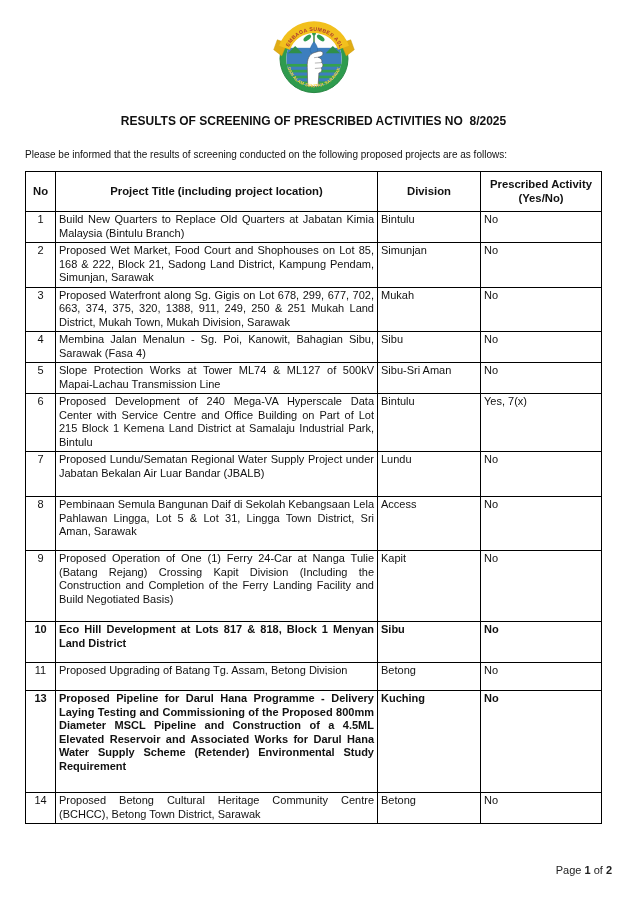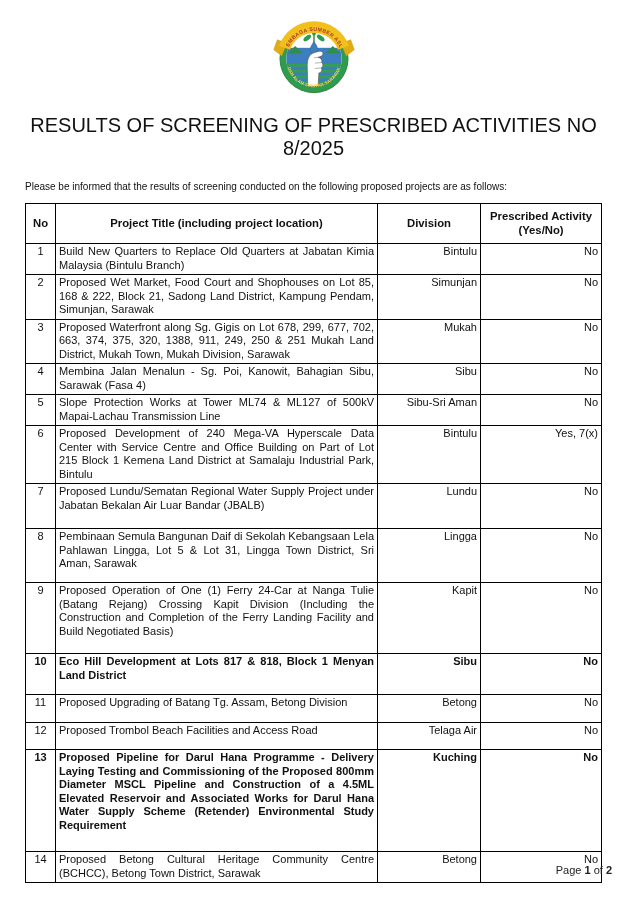--- a/index.html
+++ b/index.html
@@ -2,38 +2,38 @@
 <html><head>
 <meta charset="utf-8">
 <style>
   html,body{margin:0;padding:0;}
   body{
     width:627px;height:898px;background:#ffffff;position:relative;overflow:hidden;
     font-family:"Liberation Sans",sans-serif;color:#111;
   }
   .logo-wrap{padding-top:12px;text-align:center;height:84px;}
   .doc-title{
-    margin-top:18px;text-align:center;font-size:20px;font-weight:normal;
+    margin-top:18px;text-align:center;font-size:12px;font-weight:bold;
     white-space:pre-wrap;color:#111;
   }
   .intro{margin:17px 25px 0 25px;font-size:10px;line-height:19px;}
   table.results{
     margin:7px 0 0 25px;border-collapse:collapse;width:576px;table-layout:fixed;
   }
   table.results th,table.results td{
     border:1px solid #000;font-size:11px;line-height:13.5px;
     padding:1px 3px 2px 3px;vertical-align:top;word-wrap:break-word;
   }
   table.results th{
     font-size:11.3px;font-weight:bold;text-align:center;vertical-align:middle;
     padding:3px 2px;height:33px;
   }
   td.cell-no{text-align:center;padding-left:0;padding-right:0;}
   td.cell-title{text-align:justify;padding-left:5px;padding-right:4px;}
-  td.cell-loc,td.cell-pres{text-align:right;}
+  td.cell-loc,td.cell-pres{text-align:left;}
   .page-footer{position:absolute;top:864px;right:15px;font-size:11px;color:#222;}
   .page-footer .num{font-weight:bold;}
 </style>
 </head>
 <body>
 
 <div class="logo-wrap">
   <svg width="120" height="86" viewBox="0 0 130 96" aria-hidden="true">
     <defs>
       <clipPath id="innerClip">
@@ -145,45 +145,39 @@
       </tr>
       <tr style="height: 45px;">
         <td class="cell-no">7</td>
         <td class="cell-title">Proposed Lundu/Sematan Regional Water Supply Project under Jabatan Bekalan Air Luar Bandar (JBALB)</td>
         <td class="cell-loc">Lundu</td>
         <td class="cell-pres">No</td>
       </tr>
       <tr style="height: 54px;">
         <td class="cell-no">8</td>
         <td class="cell-title">Pembinaan Semula Bangunan Daif di Sekolah Kebangsaan Lela Pahlawan Lingga, Lot 5 &amp; Lot 31, Lingga Town District, Sri Aman, Sarawak</td>
-        <td class="cell-loc">Lingga</td>
+        <td class="cell-loc">Access</td>
         <td class="cell-pres">No</td>
       </tr>
       <tr style="height: 71px;">
         <td class="cell-no">9</td>
         <td class="cell-title">Proposed Operation of One (1) Ferry 24-Car at Nanga Tulie (Batang Rejang) Crossing Kapit Division (Including the Construction and Completion of the Ferry Landing Facility and Build Negotiated Basis)</td>
         <td class="cell-loc">Kapit</td>
         <td class="cell-pres">No</td>
       </tr>
       <tr style="height: 41px; font-weight: bold;">
         <td class="cell-no">10</td>
         <td class="cell-title">Eco Hill Development at Lots 817 &amp; 818, Block 1 Menyan Land District</td>
         <td class="cell-loc">Sibu</td>
         <td class="cell-pres">No</td>
       </tr>
       <tr style="height: 28px; margin-top: 32px;">
         <td class="cell-no">11</td>
         <td class="cell-title">Proposed Upgrading of Batang Tg. Assam, Betong Division</td>
         <td class="cell-loc">Betong</td>
-        <td class="cell-pres">No</td>
-      </tr>
-      <tr style="height: 27px;">
-        <td class="cell-no">12</td>
-        <td class="cell-title">Proposed Trombol Beach Facilities and Access Road</td>
-        <td class="cell-loc">Telaga Air</td>
         <td class="cell-pres">No</td>
       </tr>
       <tr style="height: 102px; font-weight: bold;">
         <td class="cell-no">13</td>
         <td class="cell-title">Proposed Pipeline for Darul Hana Programme - Delivery Laying Testing and Commissioning of the Proposed 800mm Diameter MSCL Pipeline and Construction of a 4.5ML Elevated Reservoir and Associated Works for Darul Hana Water Supply Scheme (Retender) Environmental Study Requirement</td>
         <td class="cell-loc">Kuching</td>
         <td class="cell-pres">No</td>
       </tr>
       <tr>
         <td class="cell-no">14</td>

